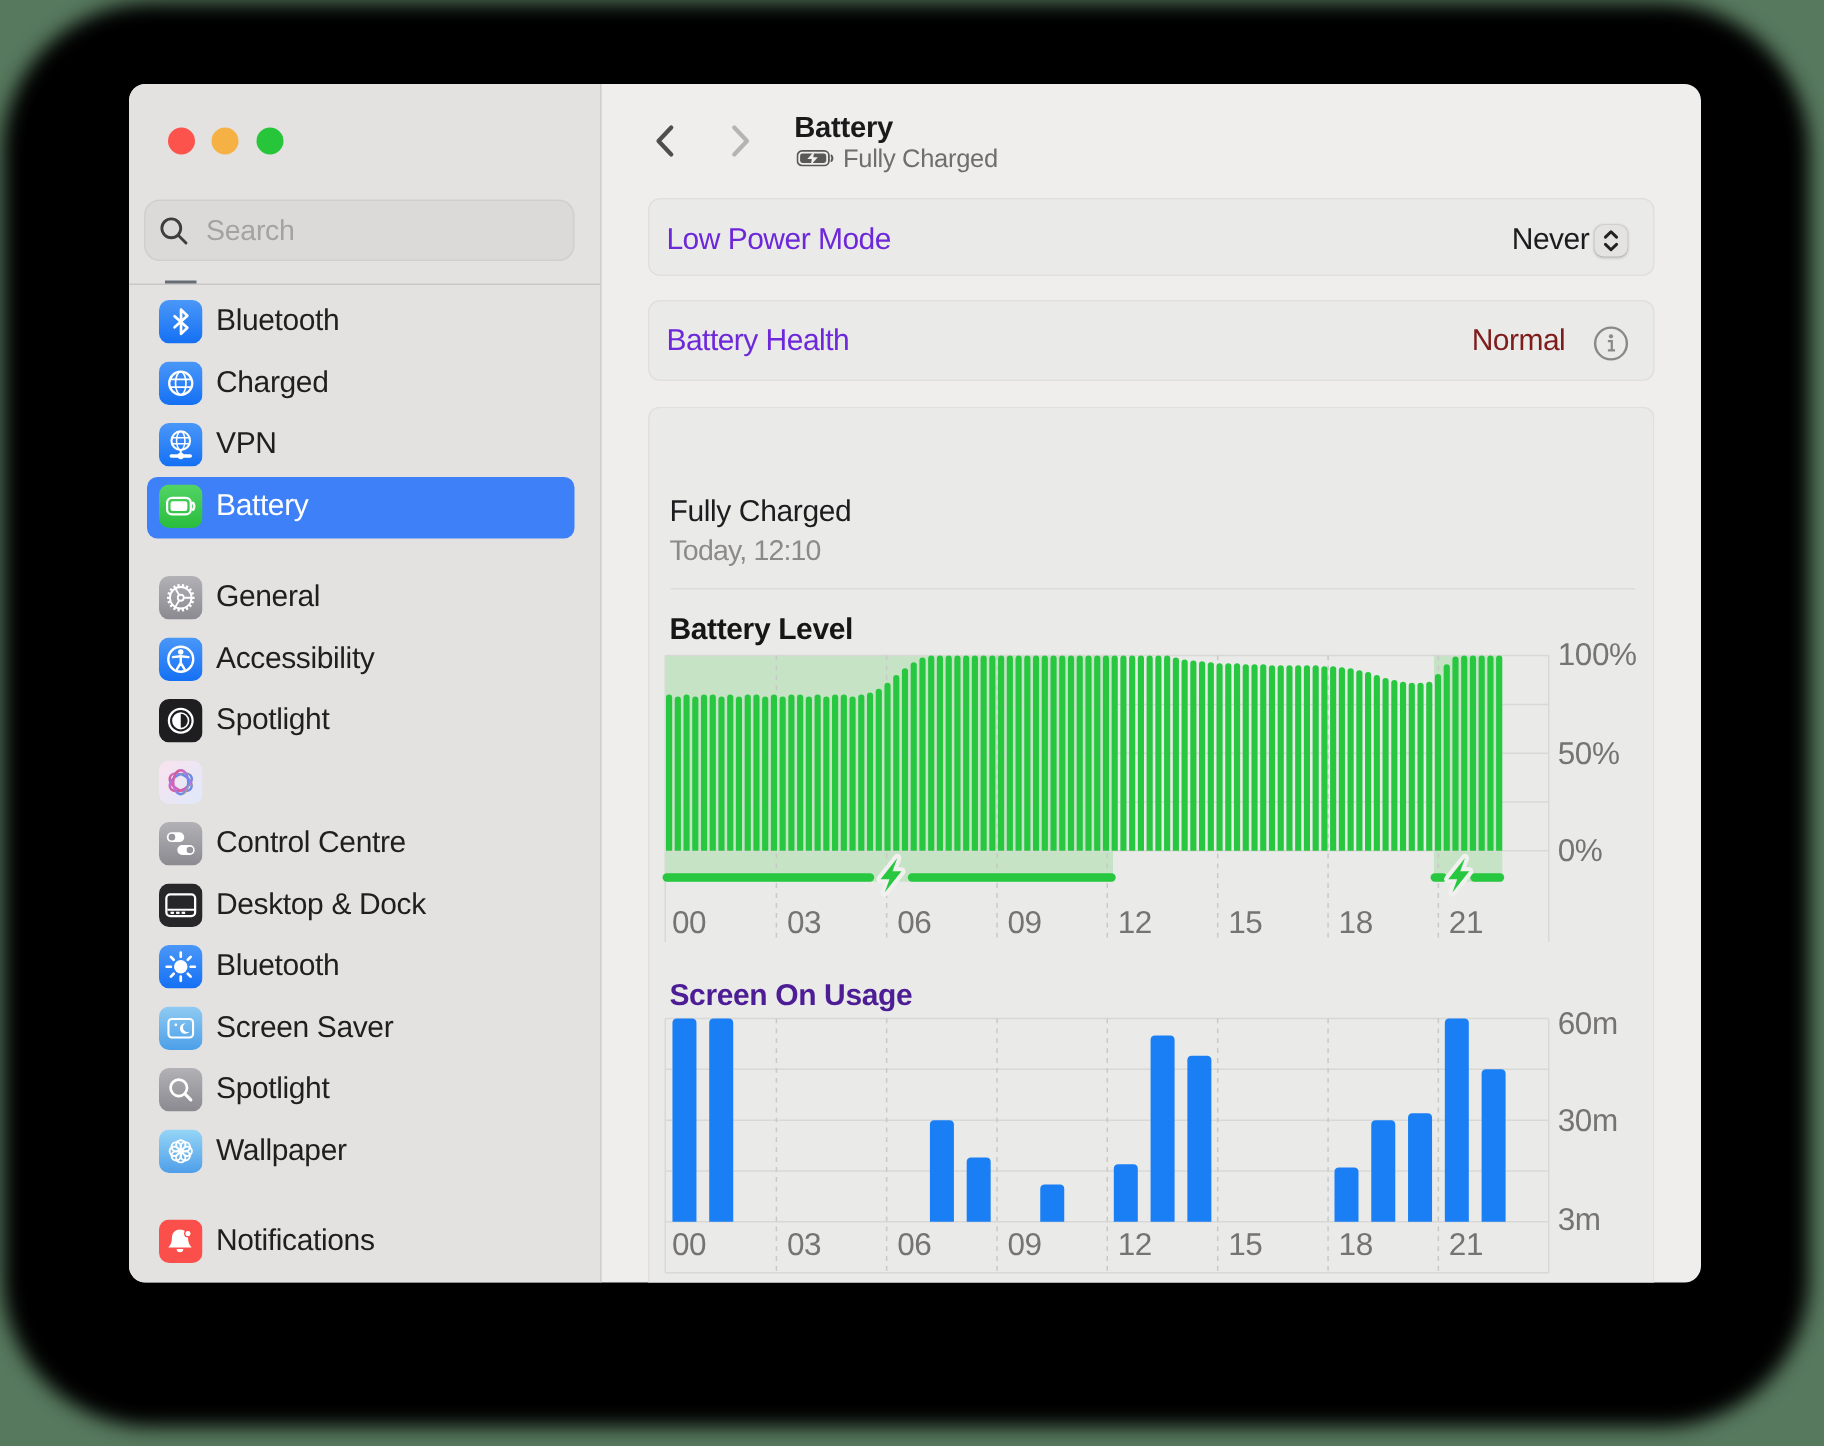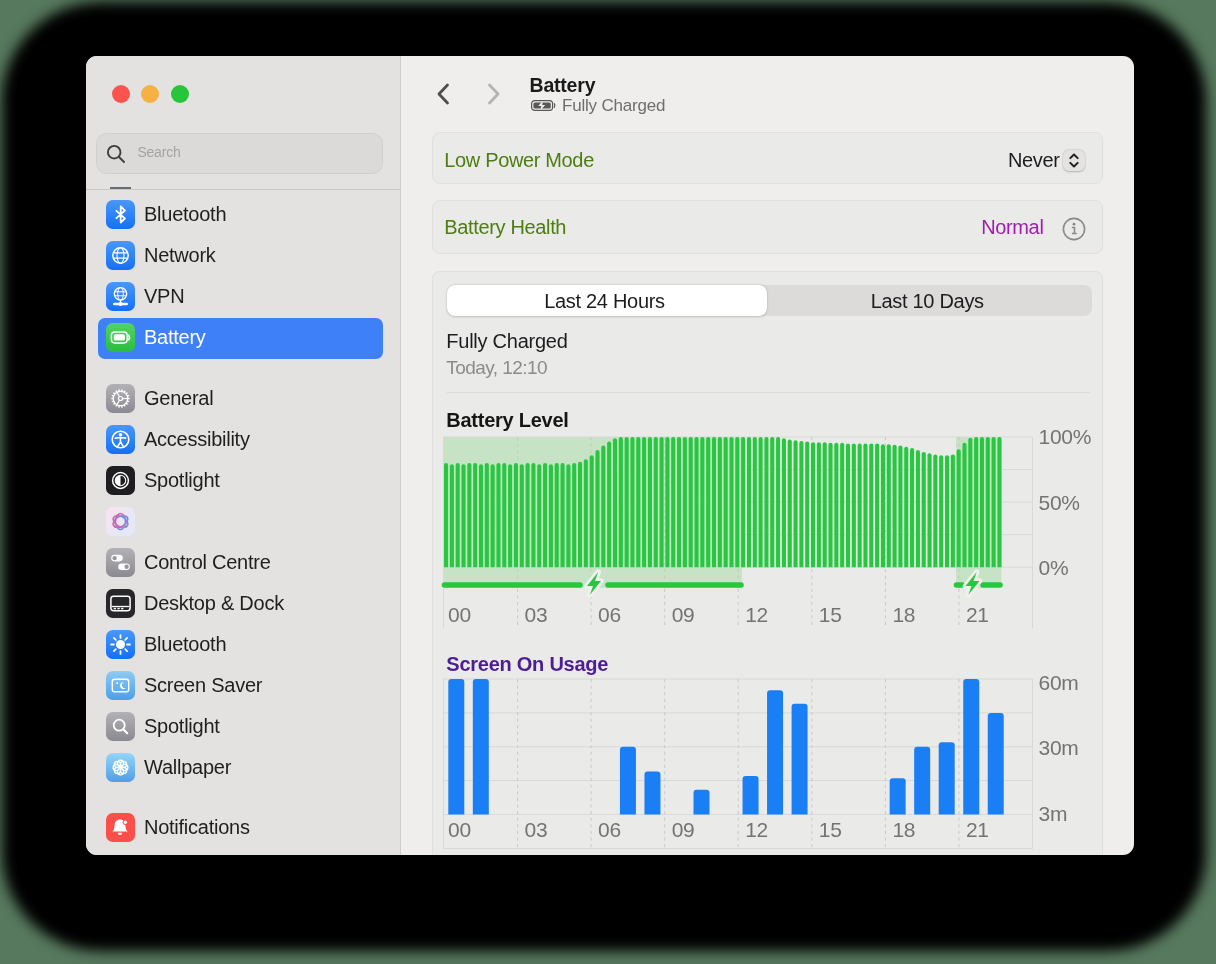--- a/index.html
+++ b/index.html
@@ -7,21 +7,21 @@
 #win{position:absolute;left:86px;top:56px;width:1048px;height:799px;border-radius:11px;background:#efeeed;overflow:hidden;}
 #sidebar{position:absolute;left:0;top:0;width:314.5px;height:799px;background:#e3e2e1;border-right:1px solid #cfcecd;box-sizing:border-box;}
 .tl{position:absolute;top:29px;width:18px;height:18px;border-radius:50%;}
 #search{position:absolute;left:10.4px;top:77.4px;width:287px;height:41px;border-radius:10.5px;background:#dbdad9;border:1px solid #d0cfce;box-sizing:border-box;}
 #sdiv{position:absolute;left:0;top:132.5px;width:314px;height:1px;background:#c9c8c7;}
 .sbtxt{position:absolute;left:58px;font-size:20px;letter-spacing:-0.25px;color:#1f1f1f;white-space:nowrap;}
 .selw{color:#fff !important;}
 .selrow{position:absolute;left:12px;width:284.5px;height:40.5px;border-radius:7px;background:#3e80f7;}
 .sbic{display:block;}
 .card{position:absolute;left:345.8px;width:671.7px;background:#eaeae9;border:1px solid #e0dfde;border-radius:8px;box-sizing:border-box;}
-.rowlbl{position:absolute;left:11.5px;font-size:20px;letter-spacing:-0.35px;color:#4d7c0f;}
+.rowlbl{position:absolute;left:11.5px;font-size:20px;letter-spacing:-0.35px;color:#6d28d9;}
 .hdr-chev{position:absolute;top:27px;width:14px;height:22px;}
 #htitle{position:absolute;left:443.5px;top:17.5px;font-size:19.5px;font-weight:700;letter-spacing:-0.2px;color:#1a1a1a;}
 #hsub{position:absolute;left:476px;top:40.2px;font-size:17px;color:#6f6e6d;letter-spacing:-0.2px;}
 .seg{position:absolute;left:13.9px;top:13.9px;width:645.5px;height:31px;border-radius:8px;background:#dcdbda;}
 .segsel{position:absolute;left:0;top:0;width:320px;height:31px;border-radius:8px;background:#fff;box-shadow:0 0.5px 2.5px rgba(0,0,0,0.18),0 0 0 0.5px rgba(0,0,0,0.04);}
 .segtxt{position:absolute;top:4.5px;font-size:20px;letter-spacing:-0.3px;color:#1c1c1e;}
 .cardtxt{position:absolute;left:13.5px;white-space:nowrap;letter-spacing:-0.25px;}
 .axlab{position:absolute;left:952.5px;font-size:21px;color:#757472;letter-spacing:-0.3px;}
 </style></head>
 <body>
@@ -29,21 +29,21 @@
 <div id="win">
   <div id="sidebar">
     <div class="tl" style="left:26px;background:#fc544d"></div>
     <div class="tl" style="left:55.2px;background:#f5b143"></div>
     <div class="tl" style="left:84.7px;background:#27c53a"></div>
     <div id="search">
       <svg width="21" height="21" viewBox="0 0 21 21" style="position:absolute;left:9px;top:10px">
           <circle cx="8.2" cy="8.2" r="6.3" stroke="#3e3e3e" stroke-width="1.9" fill="none"></circle>
           <line x1="13" y1="13" x2="18" y2="18" stroke="#3e3e3e" stroke-width="1.9" stroke-linecap="round"></line>
         </svg>
-      <span style="position:absolute;left:40px;top:9.5px;font-size:14px;color:#a4a3a2;letter-spacing:-0.2px">Search</span>
+      <span style="position:absolute;left:40px;top:9.5px;font-size:19px;color:#a4a3a2;letter-spacing:-0.2px">Search</span>
     </div>
     <div id="sdiv"></div>
   </div>
   <div style="position:absolute;left:24px;top:131px;width:21px;height:1.8px;background:#686d75"></div>
     <div style="position:absolute;left:20px;top:144px">
       <svg width="29" height="29" viewBox="0 0 29 29" class="sbic">
         <defs>
           <linearGradient id="gb1" x1="0" y1="0" x2="0" y2="1">
             <stop offset="0" stop-color="#4a97f8"></stop>
             <stop offset="1" stop-color="#1470f4"></stop>
@@ -61,21 +61,21 @@
             <stop offset="0" stop-color="#4a97f8"></stop>
             <stop offset="1" stop-color="#1470f4"></stop>
           </linearGradient>
         </defs>
         <rect x="0" y="0" width="29" height="29" rx="6.8" fill="url(#gb2)"></rect>
         <circle cx="14.5" cy="14.5" r="7.7" stroke="#fff" stroke-width="1.5" fill="none"></circle>
         <ellipse cx="14.5" cy="14.5" rx="3.5" ry="7.7" stroke="#fff" stroke-width="1.1" fill="none"></ellipse>
         <path d="M7.2 11.9 H21.8 M7.2 17.1 H21.8" stroke="#fff" stroke-width="1.1" fill="none"></path>
       </svg>
     </div>
-    <div class="sbtxt" style="top:188px">Network</div>
+    <div class="sbtxt" style="top:188px">Charged</div>
     <div style="position:absolute;left:20px;top:226px">
       <svg width="29" height="29" viewBox="0 0 29 29" class="sbic">
         <defs>
           <linearGradient id="gb3" x1="0" y1="0" x2="0" y2="1">
             <stop offset="0" stop-color="#4a97f8"></stop>
             <stop offset="1" stop-color="#1470f4"></stop>
           </linearGradient>
         </defs>
         <rect x="0" y="0" width="29" height="29" rx="6.8" fill="url(#gb3)"></rect>
         <circle cx="14.5" cy="11.8" r="6.2" stroke="#fff" stroke-width="1.4" fill="none"></circle>
@@ -312,33 +312,28 @@
     <div style="position:absolute;right:43px;top:16.3px;font-size:20px;letter-spacing:-0.35px;color:#1d1d1f">Never</div>
     <div style="position:absolute;right:17px;top:17.4px;width:22.5px;height:21.5px;border-radius:6px;background:#e4e3e2;box-shadow:0 0.5px 2px rgba(0,0,0,0.22),0 0 0 0.5px rgba(0,0,0,0.05)">
       <svg width="22" height="21" viewBox="0 0 22 21">
           <path d="M7.3 8.1 L11 4.5 L14.7 8.1" stroke="#222" stroke-width="2" fill="none" stroke-linecap="round" stroke-linejoin="round"></path>
           <path d="M7.3 12.9 L11 16.5 L14.7 12.9" stroke="#222" stroke-width="2" fill="none" stroke-linecap="round" stroke-linejoin="round"></path>
         </svg>
     </div>
   </div>
   <div class="card" style="top:143.5px;height:54px">
     <div class="rowlbl" style="top:15.5px">Battery Health</div>
-    <div style="position:absolute;right:59px;top:15.5px;font-size:20px;letter-spacing:-0.35px;color:#a21caf">Normal</div>
+    <div style="position:absolute;right:59px;top:15.5px;font-size:20px;letter-spacing:-0.35px;color:#7f1d1d">Normal</div>
     <svg style="position:absolute;right:16.5px;top:16.9px" width="24" height="24" viewBox="0 0 24 24">
         <circle cx="12" cy="12" r="10.6" stroke="#8a8988" stroke-width="1.6" fill="none"></circle>
         <circle cx="12" cy="7.2" r="1.4" fill="#8a8988"></circle>
         <path d="M9.9 10.4 H12.5 V16.4 M9.9 16.6 H14.7" stroke="#8a8988" stroke-width="1.5" fill="none"></path>
       </svg>
   </div>
   <div class="card" style="top:214.6px;height:585px;border-radius:8px 8px 0 0;border-bottom:none">
-    <div class="seg">
-      <div class="segsel"></div>
-      <div class="segtxt" style="left:97.5px">Last 24 Hours</div>
-      <div class="segtxt" style="left:424px">Last 10 Days</div>
-    </div>
     <div class="cardtxt" style="top:58.9px;font-size:20px;color:#1d1d1f">Fully Charged</div>
     <div class="cardtxt" style="top:85.4px;font-size:19px;letter-spacing:-0.55px;color:#8c8b8a">Today, 12:10</div>
     <div style="position:absolute;left:13.9px;top:120.4px;width:643px;height:1px;background:#dcdbda"></div>
     <div class="cardtxt" style="top:137.9px;font-size:20px;font-weight:700;color:#161616">Battery Level</div>
     <div class="cardtxt" style="top:381.4px;font-size:20px;font-weight:700;color:#4c1d95">Screen On Usage</div>
   </div>
   <svg width="600" height="210" viewBox="0 0 600 210" style="position:absolute;left:357px;top:373px;overflow:visible">
       <rect x="1.0" y="8" width="298.0" height="150.8" fill="#c6e3c6"></rect>
       <rect x="513" y="8" width="45.5" height="150.8" fill="#c6e3c6"></rect>
       <line x1="0.5" y1="8.0" x2="589.5" y2="8.0" stroke="#d8d8d6" stroke-width="1"></line>

